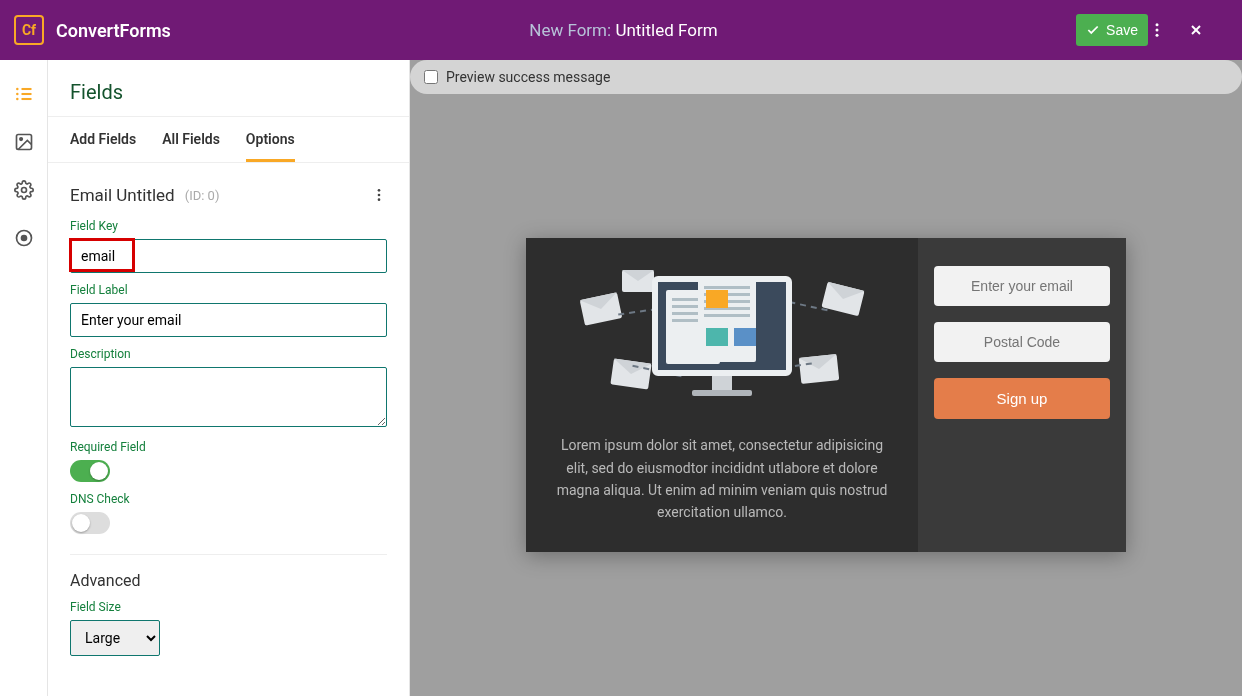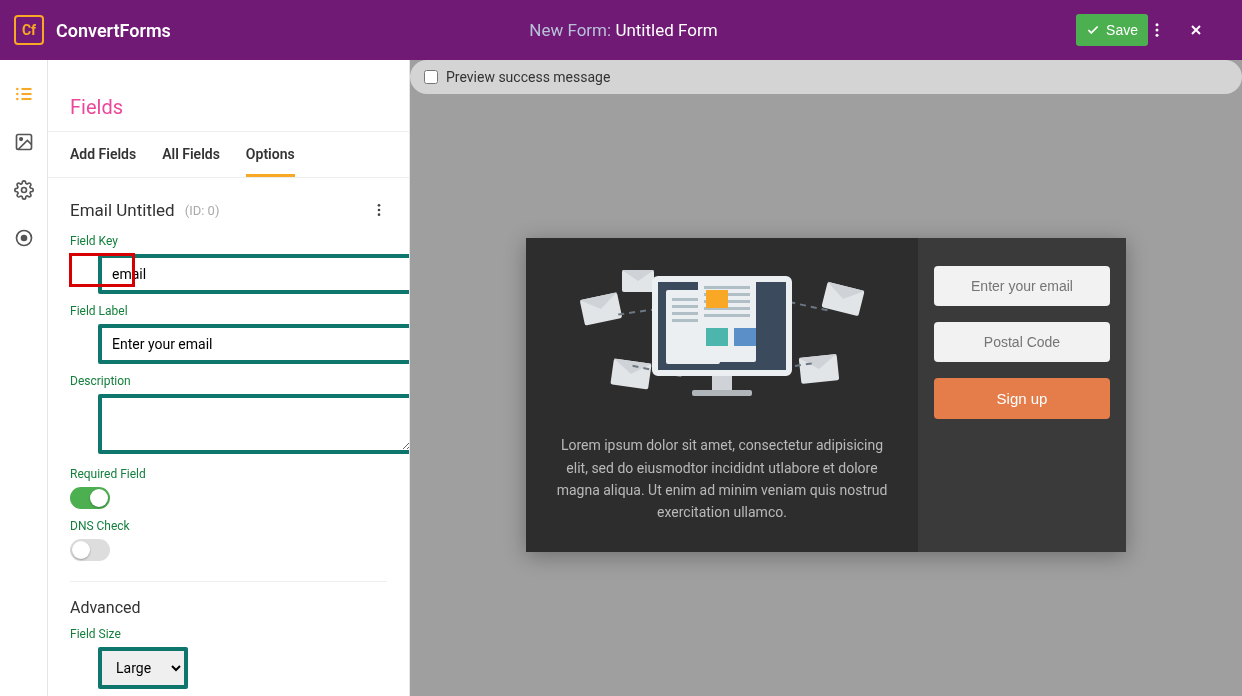--- a/index.html
+++ b/index.html
@@ -15,33 +15,33 @@
   .save-btn { background: #4caf50; color: #fff; border: none; border-radius: 3px; padding: 8px 10px; font-size: 14px; display: flex; align-items: center; gap: 6px; cursor: pointer; }
   .top-icon { width: 40px; text-align: center; font-size: 20px; cursor: pointer; color: #fff; }
 
   
   .main { display: flex; height: calc(696px - 60px); }
   .rail { width: 48px; border-right: 1px solid #e5e5e5; display: flex; flex-direction: column; align-items: center; padding-top: 24px; gap: 28px; }
   .rail-icon { width: 20px; height: 20px; color: #555; cursor: pointer; }
   .rail-icon.active { color: #f9a825; }
 
   .panel { width: 362px; border-right: 1px solid #e5e5e5; overflow-y: auto; }
-  .panel-header { padding: 35px 22px 12px; font-size: 20px; color: #ec4899; border-bottom: 1px solid #eee; }
+  .panel-header { padding: 20px 22px 12px; font-size: 20px; color: #14532d; border-bottom: 1px solid #eee; }
   .tabs { display: flex; gap: 26px; padding: 0 22px; border-bottom: 1px solid #eee; }
   .tab { padding: 14px 0 12px; font-size: 14px; font-weight: 600; color: #333; border-bottom: 3px solid transparent; cursor: pointer; }
   .tab.active { border-bottom-color: #f9a825; }
 
   .field-head { display: flex; align-items: center; padding: 22px 22px 6px; }
   .field-title { font-size: 17px; color: #333; margin-right: 10px; }
   .field-id { color: #aaa; font-size: 13px; }
   .field-menu { margin-left: auto; font-size: 18px; cursor: pointer; color: #444; }
 
   .form-group { padding: 8px 22px 2px; }
   .form-label { font-size: 12px; color: #15803d; margin-bottom: 6px; display: block; }
-  .input, .textarea, .select { width: 100%; border: 4px solid #0f766e; border-radius: 2px; padding: 8px 10px; font-size: 14px; font-family: inherit; margin-left: 28px; }
+  .input, .textarea, .select { width: 100%; border: 1px solid #0f766e; border-radius: 2px; padding: 8px 10px; font-size: 14px; font-family: inherit; }
   .textarea { height: 60px; resize: vertical; }
   .highlight-box { position: relative; }
   .highlight-frame { position: absolute; top: -1px; left: -1px; width: 66px; height: 34px; border: 3px solid #d60000; pointer-events: none; }
 
   .toggle { width: 40px; height: 22px; border-radius: 11px; position: relative; margin-top: 6px; cursor: pointer; }
   .toggle .knob { width: 18px; height: 18px; background: #fff; border-radius: 50%; position: absolute; top: 2px; box-shadow: 0 1px 2px rgba(0,0,0,.3); }
   .toggle.on { background: #4caf50; }
   .toggle.on .knob { right: 2px; }
   .toggle.off { background: #ddd; }
   .toggle.off .knob { left: 2px; }

